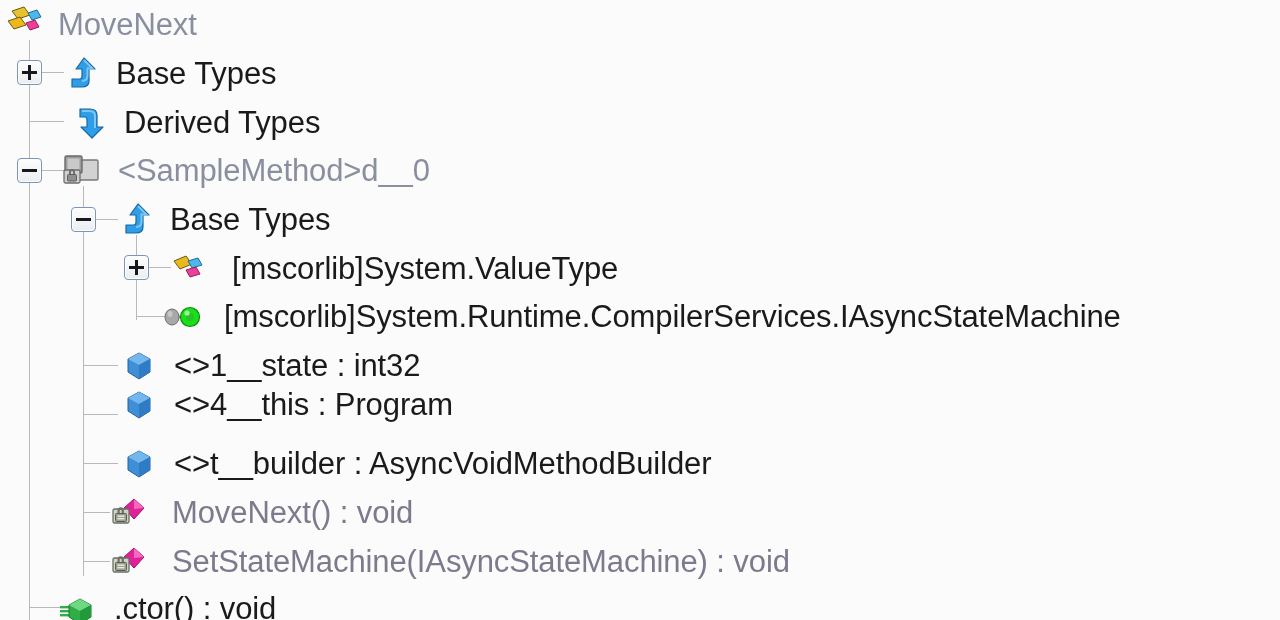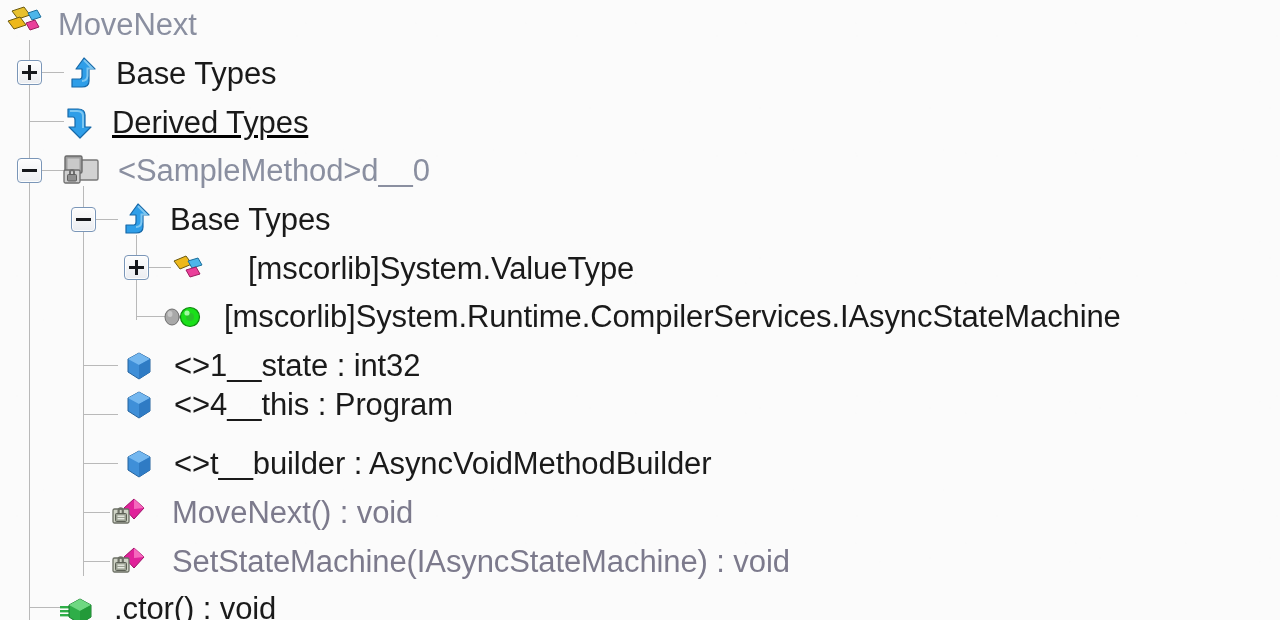--- a/index.html
+++ b/index.html
@@ -155,21 +155,21 @@
   <div class="row" style="top:49px; left:60px;">
     <span class="icon">
       <svg viewBox="0 0 44 40">
         <path d="M24 4 L35 15 L29 15 L29 27 Q29 33 22 33 L12 33 L12 25 L20 25 Q22 25 22 22 L22 15 L16 15 Z" fill="#2f9ee8" stroke="#1668a8" stroke-width="1.2" stroke-linejoin="round"></path>
         <path d="M24 6 L32.5 14.5 L27.5 14.5 L27.5 22 Q27 27 22 27" fill="none" stroke="#9ed8f6" stroke-width="2" opacity=".7"></path>
       </svg>
     </span>
     <span class="label" style="margin-left:56px;">Base Types</span>
   </div>
 
-  <div class="row" style="top:98px; left:56px;text-decoration:underline;">
+  <div class="row" style="top:98px; left:68px;">
     <span class="icon">
       <svg viewBox="0 0 44 40">
         <path d="M12 6 L22 6 Q29 6 29 12 L29 24 L35 24 L24 35 L13 24 L19 24 L19 17 Q19 14 17 14 L12 14 Z" fill="#2f9ee8" stroke="#1668a8" stroke-width="1.2" stroke-linejoin="round"></path>
         <path d="M14 8 L21 8 Q27 8 27 13 L27 25" fill="none" stroke="#9ed8f6" stroke-width="2" opacity=".7"></path>
       </svg>
     </span>
     <span class="label" style="margin-left:56px;">Derived Types</span>
   </div>
 
   <div class="row" style="top:146px; left:60px;">
@@ -197,21 +197,21 @@
   </div>
 
   <div class="row" style="top:244px; left:168px;">
     <span class="icon">
       <svg viewBox="0 0 44 40">
         <polygon points="6,12 18,7 24,15 12,20" fill="#edb81c" stroke="#6b5a10" stroke-width="1"></polygon>
         <polygon points="20,12 30,9 34,16 24,19" fill="#4db6ea" stroke="#1b6e9c" stroke-width="1"></polygon>
         <polygon points="18,21 28,18 32,25 22,28" fill="#ea3f9a" stroke="#9c1c5e" stroke-width="1"></polygon>
       </svg>
     </span>
-    <span class="label" style="margin-left:80px;">[mscorlib]System.ValueType</span>
+    <span class="label" style="margin-left:64px;">[mscorlib]System.ValueType</span>
   </div>
 
   <div class="row" style="top:292px; left:160px;">
     <span class="icon">
       <svg viewBox="0 0 44 40">
         <line x1="14" y1="20" x2="25" y2="20" stroke="#9a9a9a" stroke-width="3"></line>
         <ellipse cx="12" cy="20" rx="7" ry="8" fill="#a8a8a8" stroke="#6f6f6f" stroke-width="1"></ellipse>
         <ellipse cx="10" cy="17" rx="2.5" ry="3" fill="#cfcfcf" opacity=".8"></ellipse>
         <circle cx="30" cy="20" r="9.5" fill="#19e019" stroke="#0f8a0f" stroke-width="1.2"></circle>
         <circle cx="30" cy="20" r="4" fill="#29c029"></circle>

